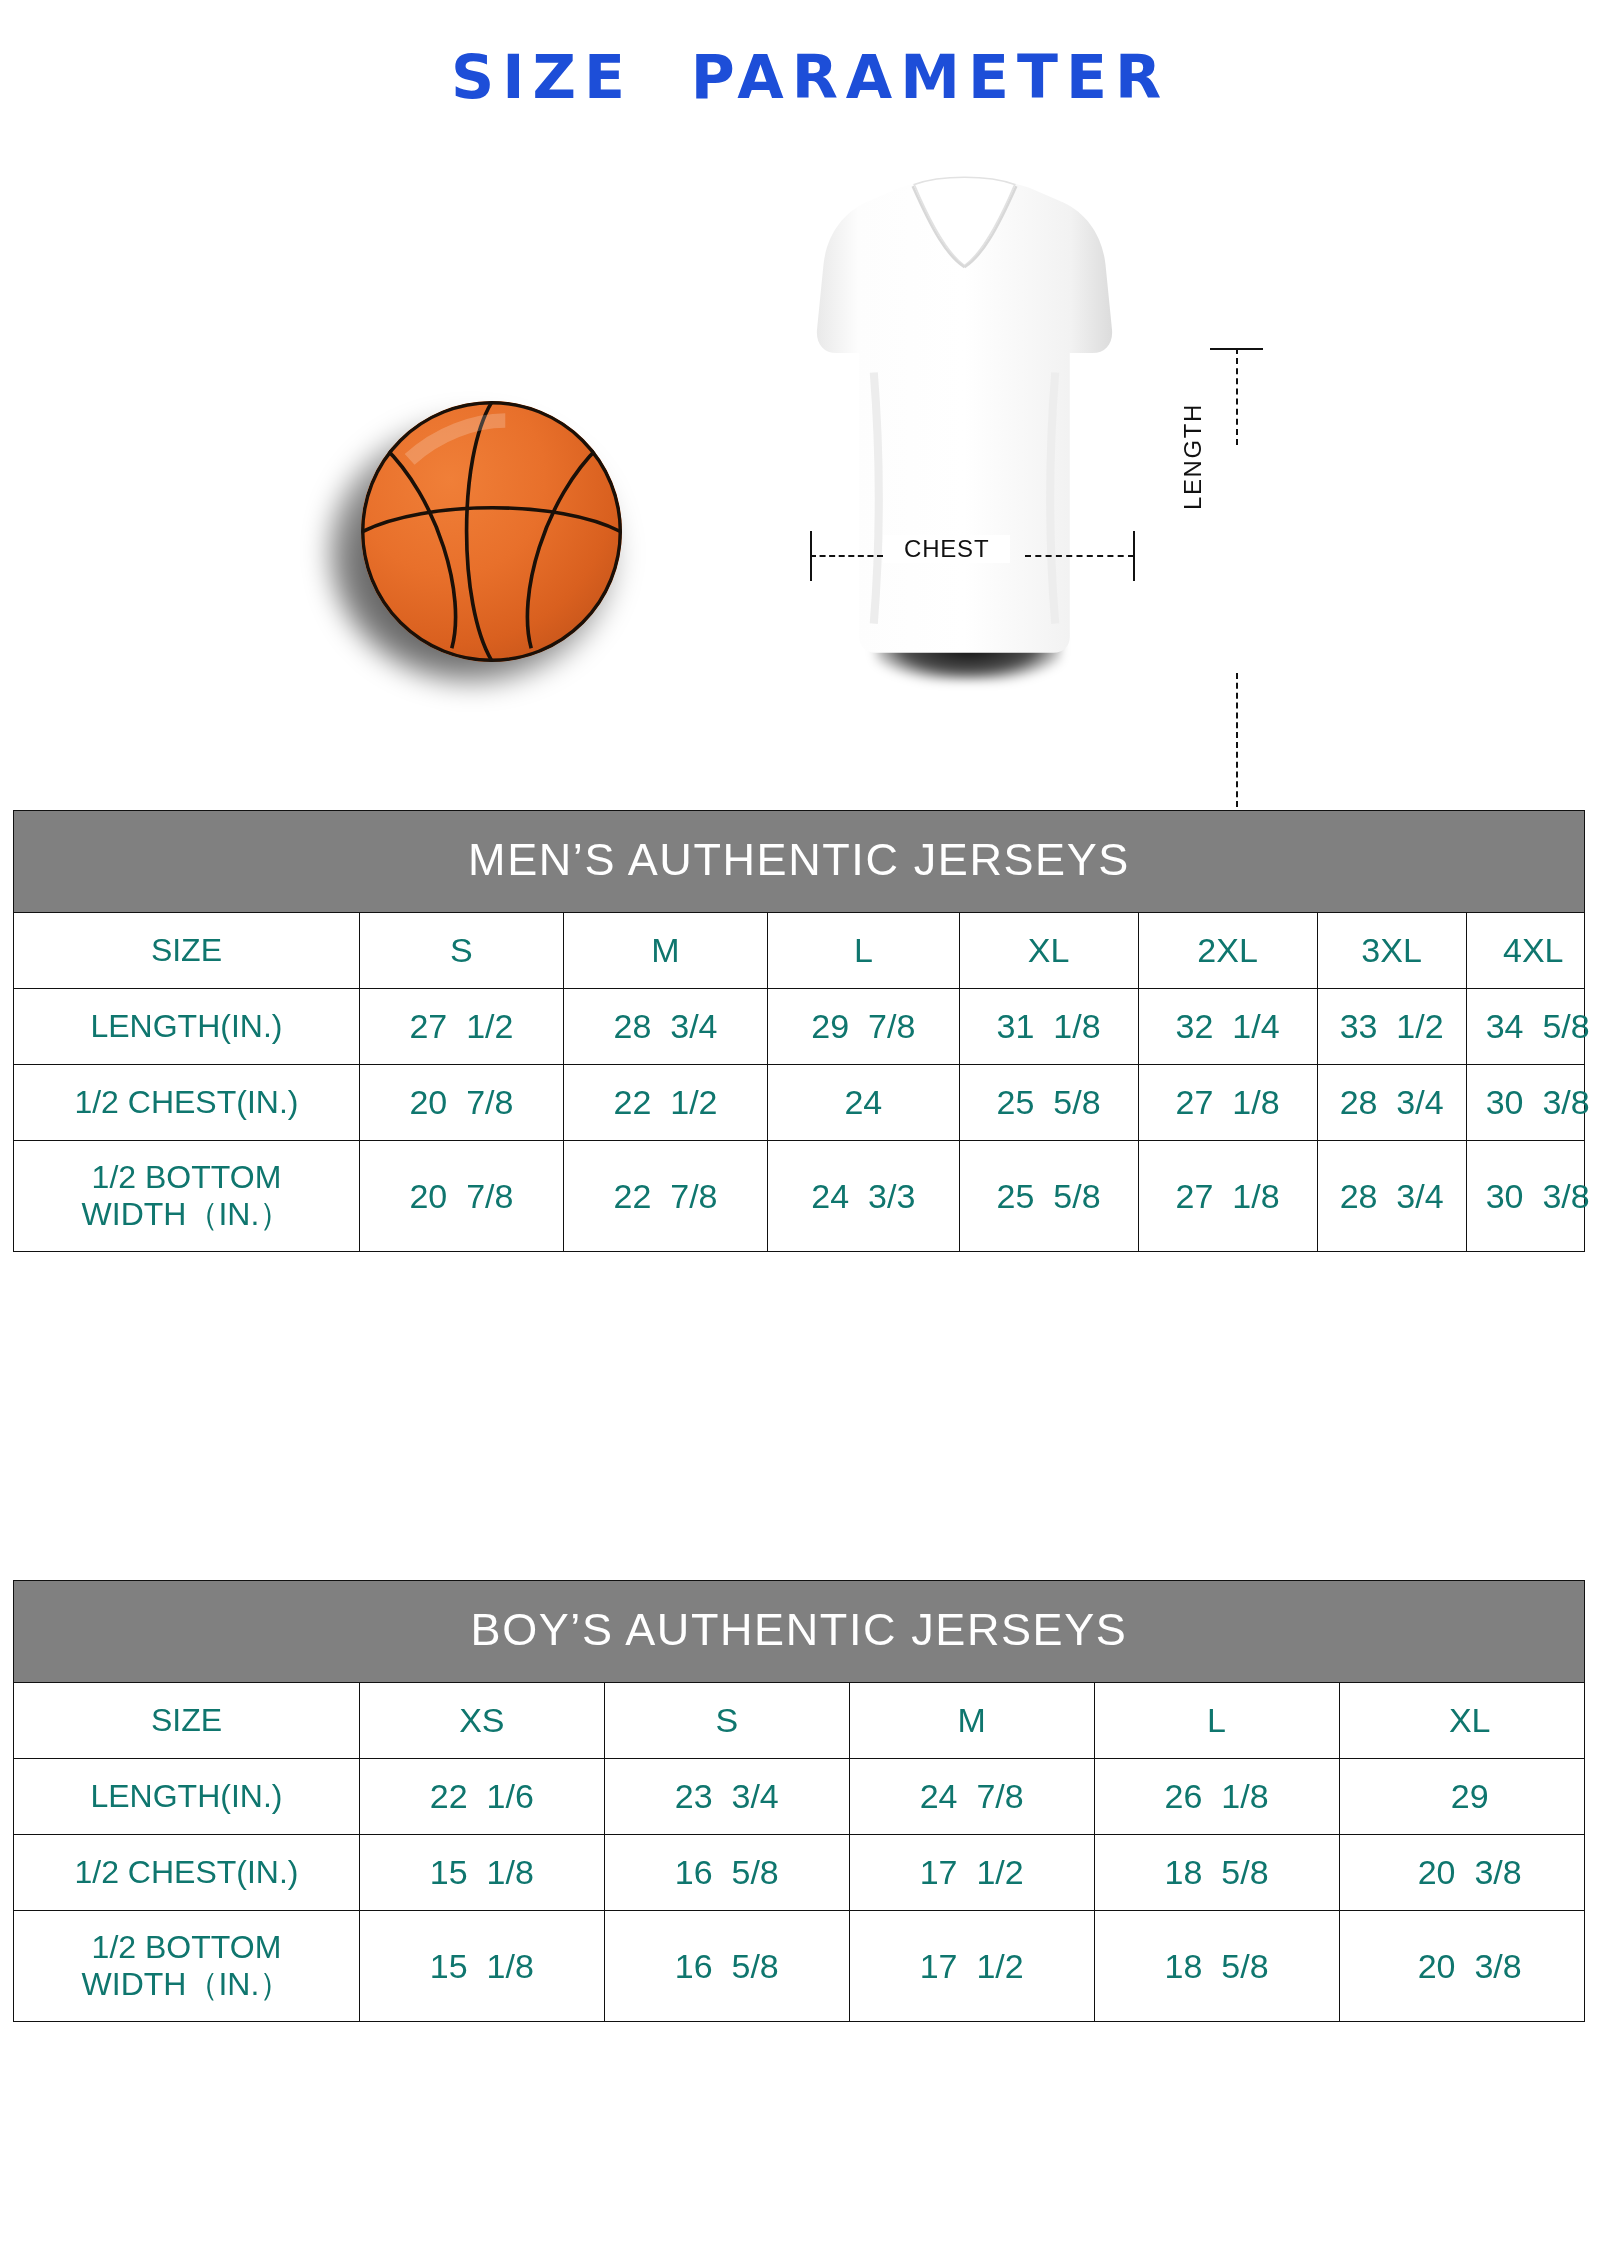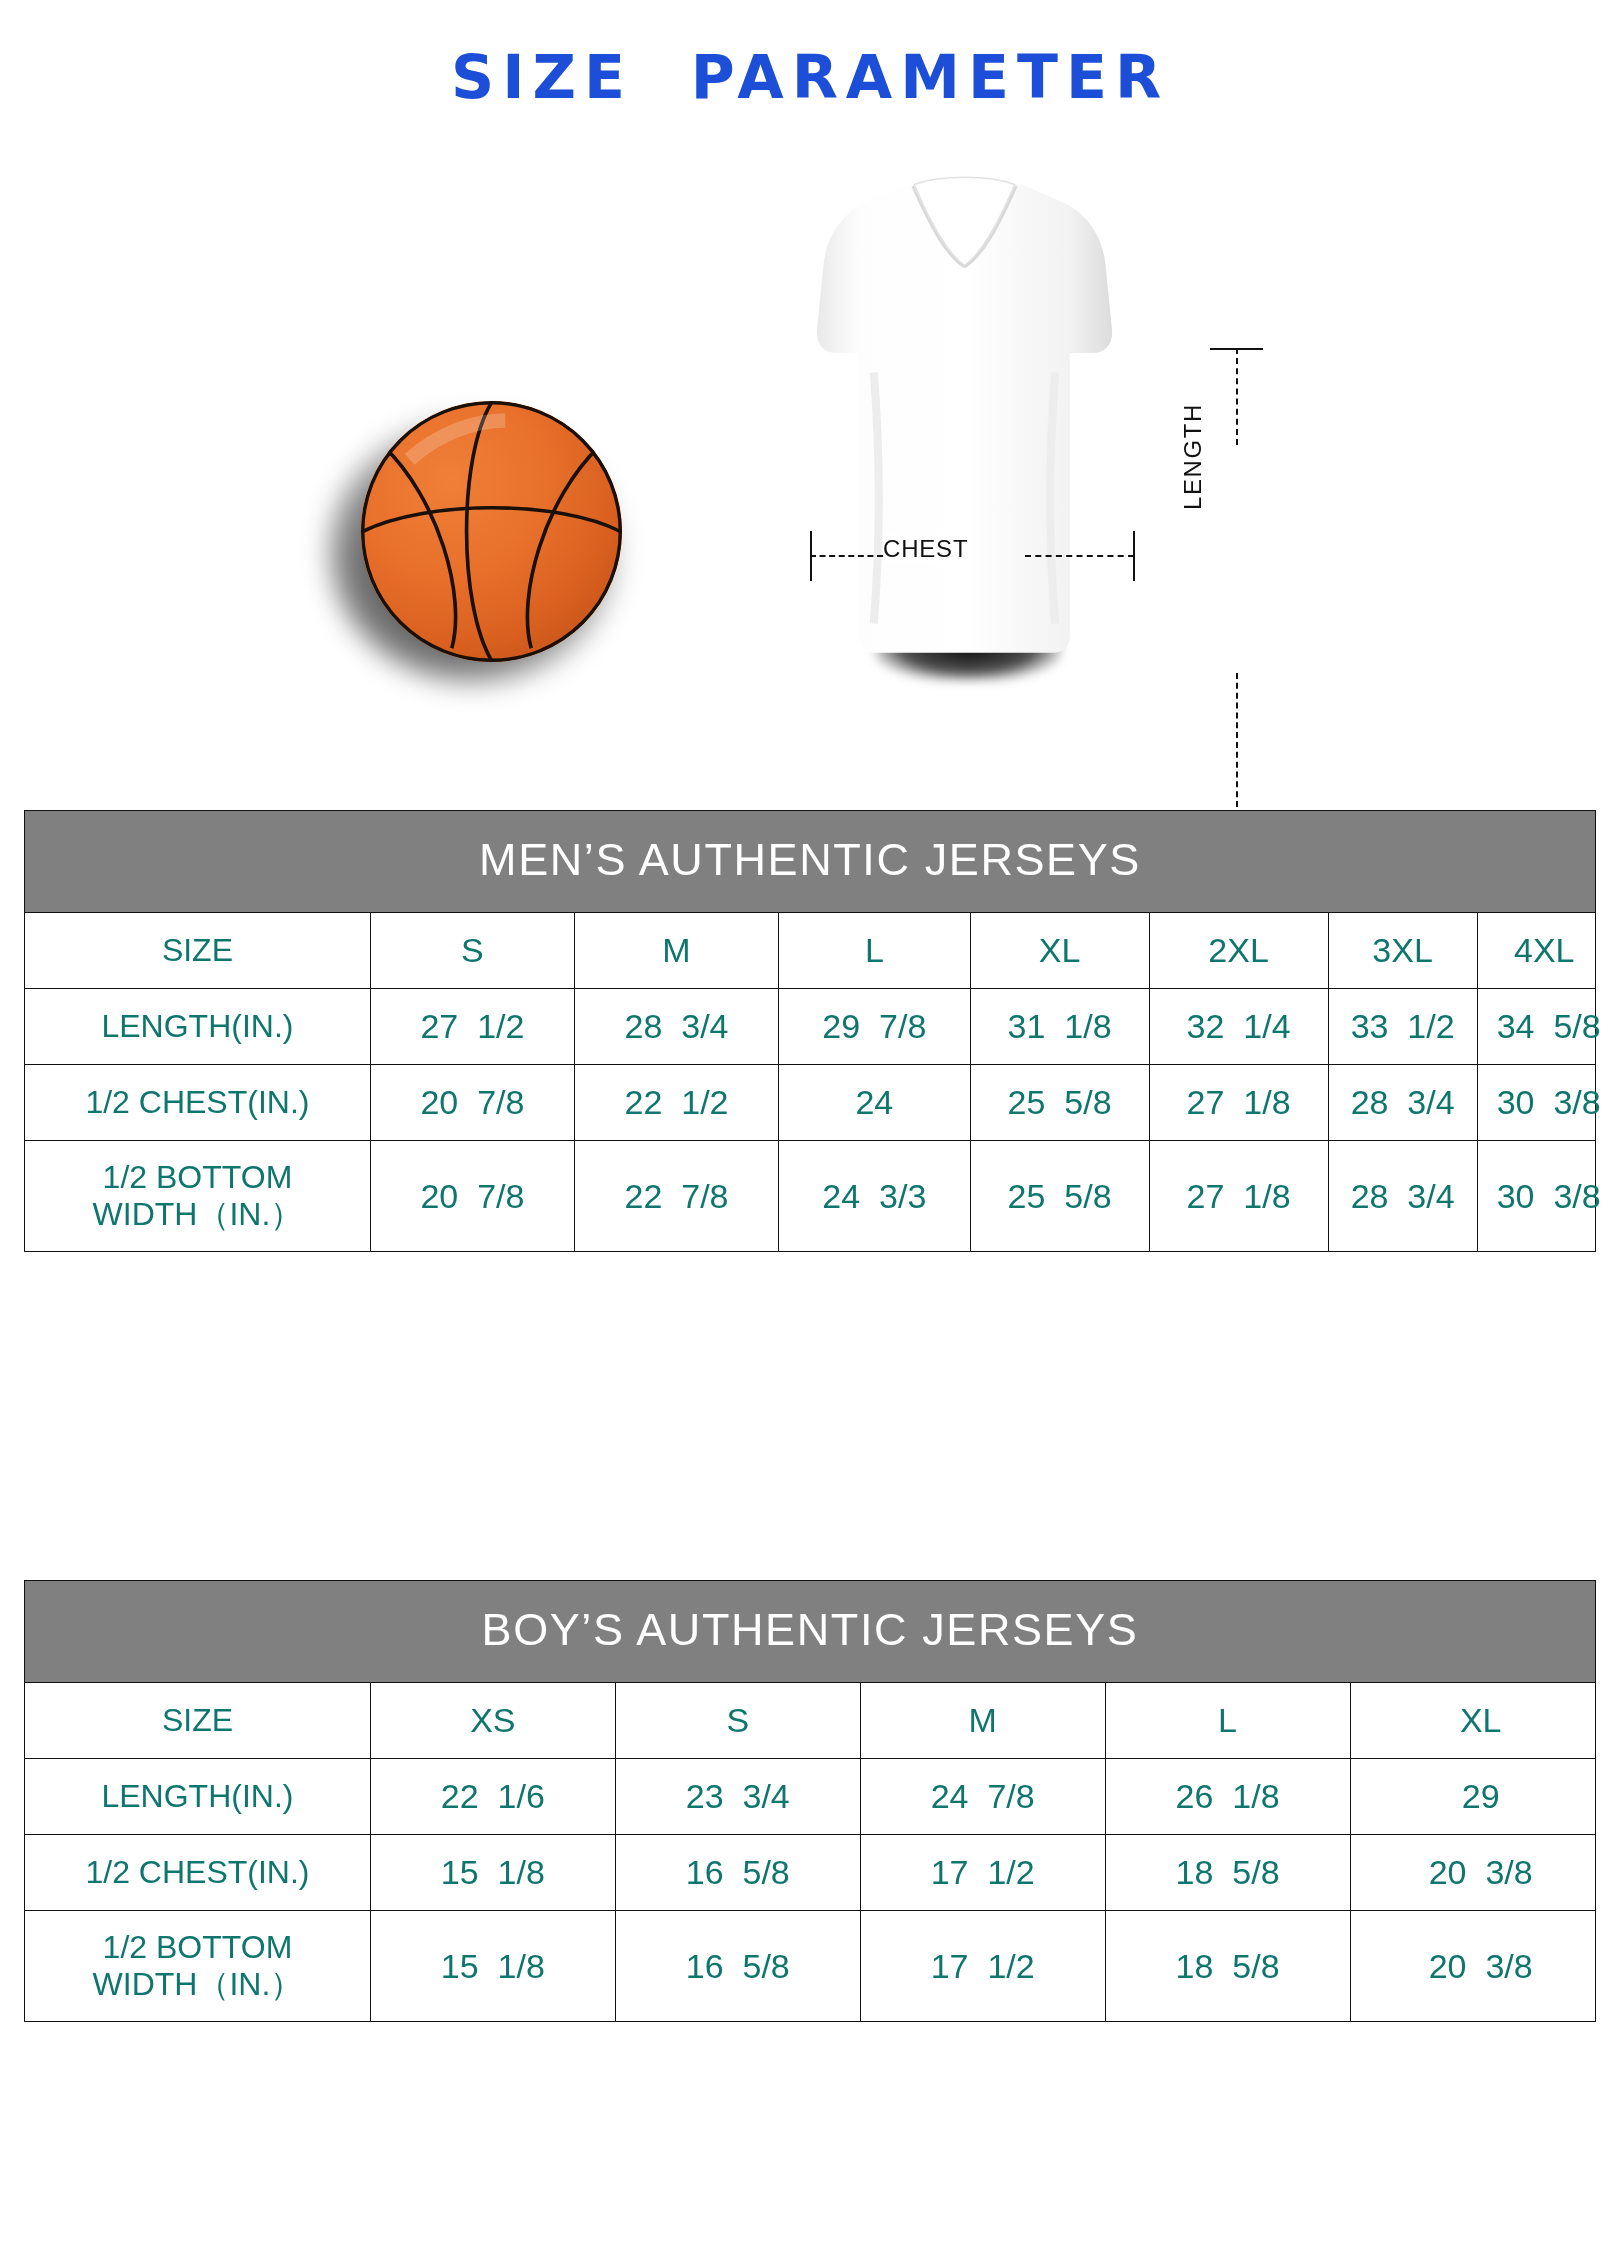--- a/index.html
+++ b/index.html
@@ -91,21 +91,21 @@
   .jersey svg { position: absolute; left: 0; top: 0; }
 
   .chest-label {
     position: absolute;
     left: 883px;
     top: 381px;
     font-size: 24px;
     letter-spacing: 0.8px;
     color: #111;
     background: #fff;
-    padding: 0 0;
+    padding: 0 21px;
   }
   .chest-line-left, .chest-line-right {
     position: absolute;
     top: 401px;
     height: 0;
     border-top: 2.4px dashed #111;
   }
   .chest-line-left { left: 810px; width: 73px; }
   .chest-line-right { left: 1025px; width: 109px; }
   .chest-cap-l, .chest-cap-r {
@@ -151,21 +151,21 @@
     letter-spacing: 1.6px;
     color: #111;
     transform: rotate(-90deg);
     transform-origin: left top;
     white-space: nowrap;
   }
 
   
   .table-block {
     position: absolute;
-    left: 24px;
+    left: 13px;
     width: 1572px;
     border: 1.6px solid #111;
   }
   #men-block { top: 810px; }
   #boy-block { top: 1580px; }
 
   .tbl-header {
     background: #808080;
     color: #ffffff;
     text-align: center;

